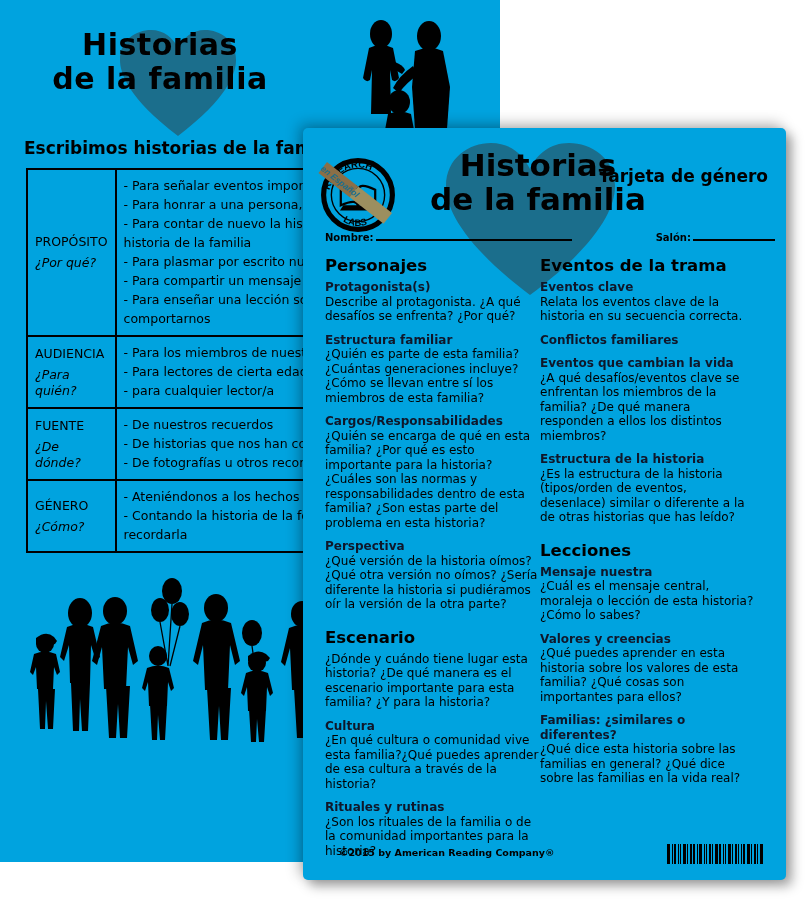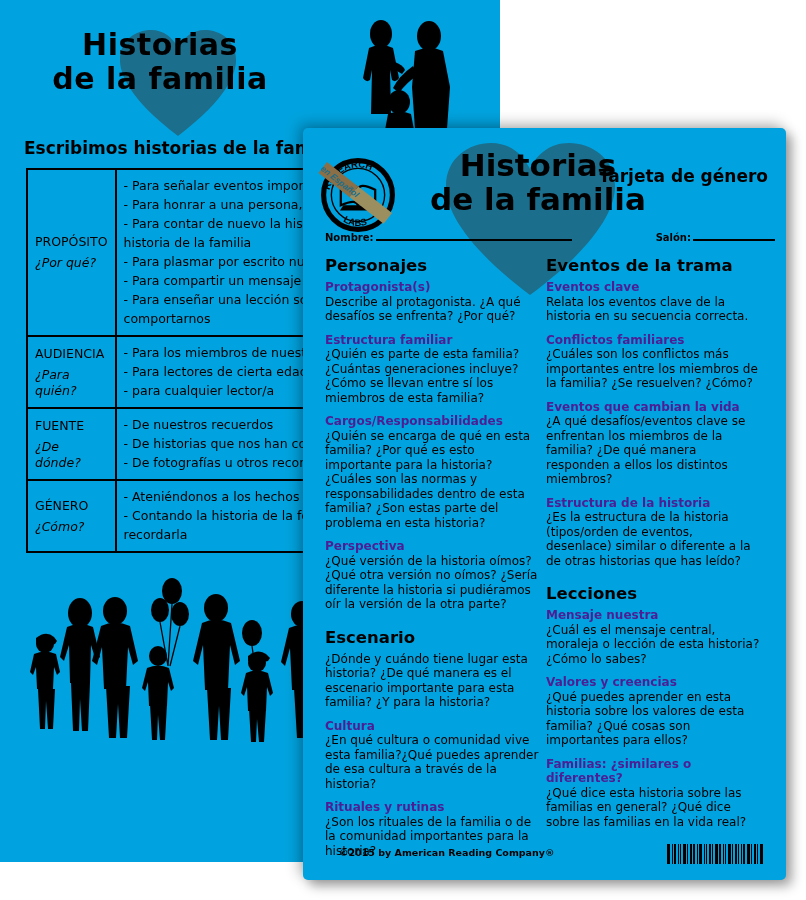--- a/index.html
+++ b/index.html
@@ -76,30 +76,30 @@
     display:flex;align-items:baseline;
   }
   .nameline .lbl{white-space:nowrap;}
   .nameline .rule{
     flex:0 0 auto;border-bottom:2px solid #000;height:1px;margin:0 0 2px 2px;
   }
   .rule-a{width:196px;}
   .rule-b{width:82px;}
   .nameline .gap{flex:1 1 auto;}
 
-  .cols{position:absolute;left:22px;top:128px;width:445px;display:flex;gap:6px;}
+  .cols{position:absolute;left:22px;top:128px;width:445px;display:flex;gap:0;}
   .col{width:215px;}
   .sec-h{
     font-family:"DejaVu Sans",sans-serif;font-weight:bold;font-size:16.5px;color:#000;
     margin:0 0 4px 0;line-height:20px;
   }
   .sec-h.spaced{margin-top:16px;}
   .blk{margin-bottom:9px;}
   .blk .t{
-    font-family:"DejaVu Sans",sans-serif;font-weight:bold;font-size:12px;color:#4c1d95;
+    font-family:"DejaVu Sans",sans-serif;font-weight:bold;font-size:12px;color:#0f172a;
     line-height:14.5px;
   }
   .blk .d{
     font-family:"DejaVu Sans",sans-serif;font-size:12px;color:#000;
     line-height:14.5px;
   }
   .copyright{
     position:absolute;left:36px;bottom:22px;
     font-family:"DejaVu Sans",sans-serif;font-weight:bold;font-size:9.5px;color:#000;
   }
@@ -303,21 +303,20 @@
           </div>
         </div>
       <div class="col" id="col-right">
           <div class="sec-h">Eventos de la trama</div>
           <div class="blk">
             <div class="t">Eventos clave</div>
             <div class="d">Relata los eventos clave de la historia en su secuencia correcta.</div>
           </div>
           <div class="blk">
             <div class="t">Conflictos familiares</div>
-            <div class="d">¿Cuáles son los conflictos más importantes entre los miembros de la familia? ¿Se resuelven? ¿Cómo?</div>
           </div>
           <div class="blk">
             <div class="t">Eventos que cambian la vida</div>
             <div class="d">¿A qué desafíos/eventos clave  se enfrentan los miembros de la familia? ¿De qué manera responden a ellos los distintos miembros?</div>
           </div>
           <div class="blk">
             <div class="t">Estructura de la historia</div>
             <div class="d">¿Es la estructura de la historia (tipos/orden de eventos, desenlace) similar o diferente a la de otras historias que has leído?</div>
           </div>
           <div class="sec-h spaced">Lecciones</div>

